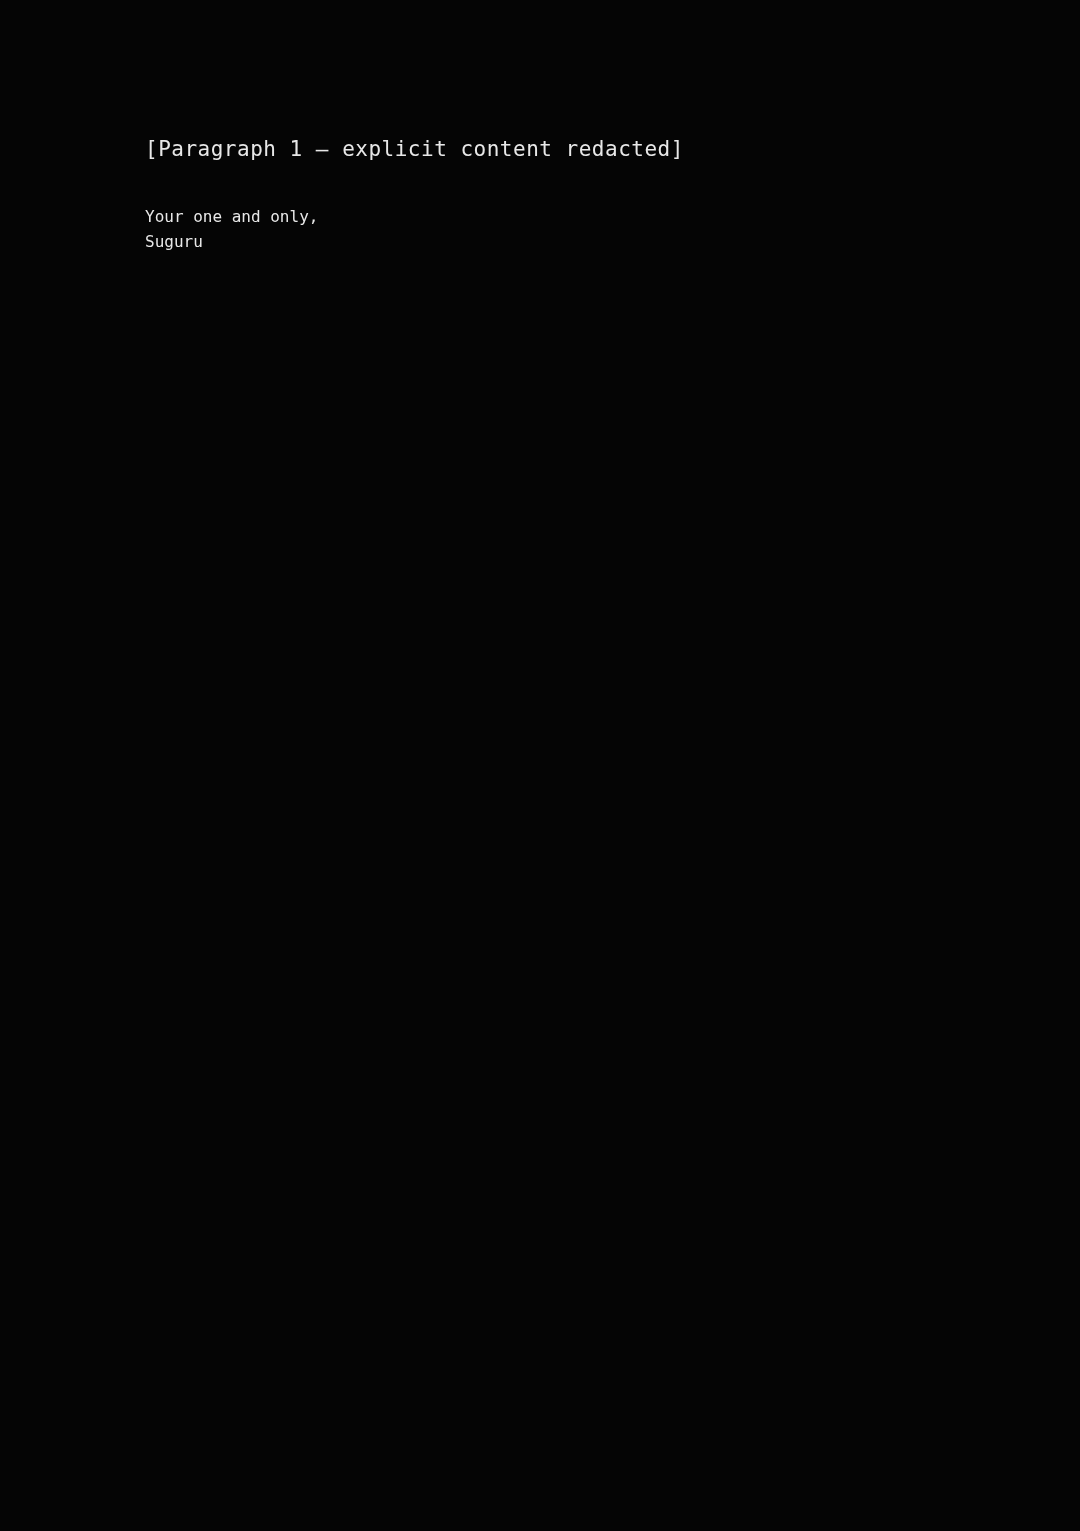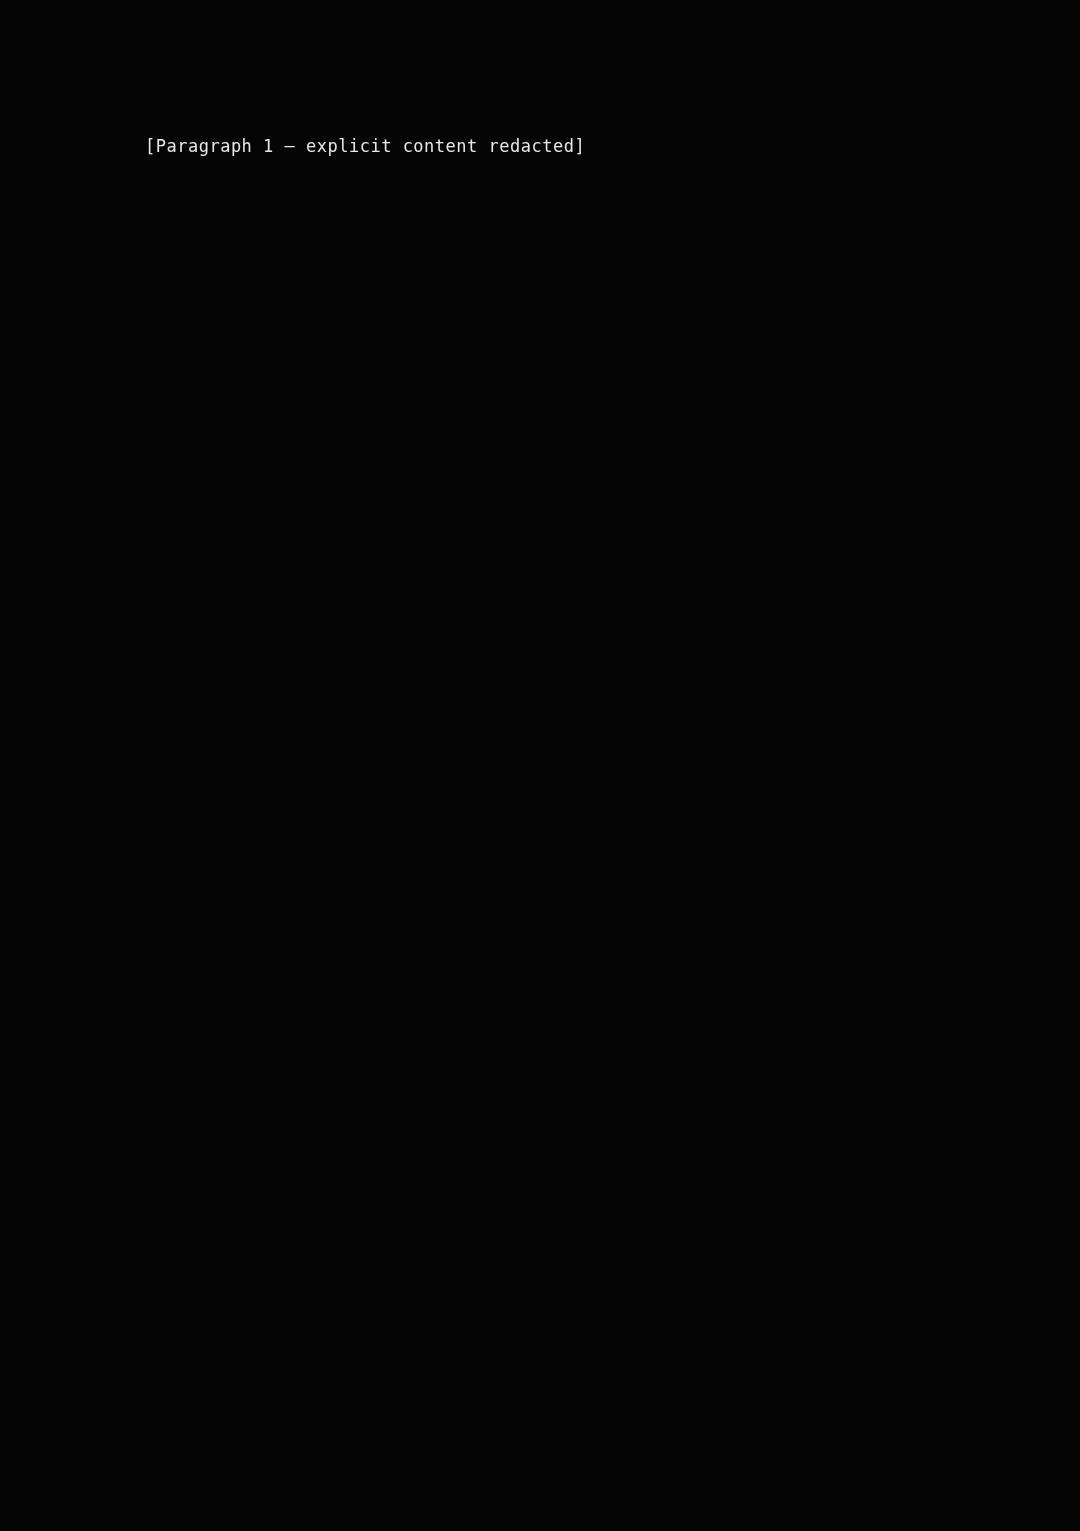--- a/index.html
+++ b/index.html
@@ -8,28 +8,32 @@
     background: #050505;
     font-family: "DejaVu Sans Mono", "Liberation Mono", monospace;
     color: #e8e8e8;
   }
   .page {
     box-sizing: border-box;
     width: 1080px; height: 1531px;
     padding: 132px 145px 0 145px;
   }
   .para {
-    font-size: 17px;
+    font-size: 21px;
     line-height: 1.68;
     text-align: justify;
     margin: 0 0 32px 0;
     letter-spacing: 0.5px;
     white-space: pre-wrap;
   }
   .signoff { text-align: left; margin-top: 40px; }
   .signoff div { margin-bottom: 6px; }
 </style>
 </head>
 <body>
 
 <div class="page">
   <p class="para">[Paragraph 1 — explicit content redacted]</p>
+  <div class="signoff">
+    <div>Your one and only,</div>
+    <div>Suguru</div>
+  </div>
 </div>
 
 </body></html>

